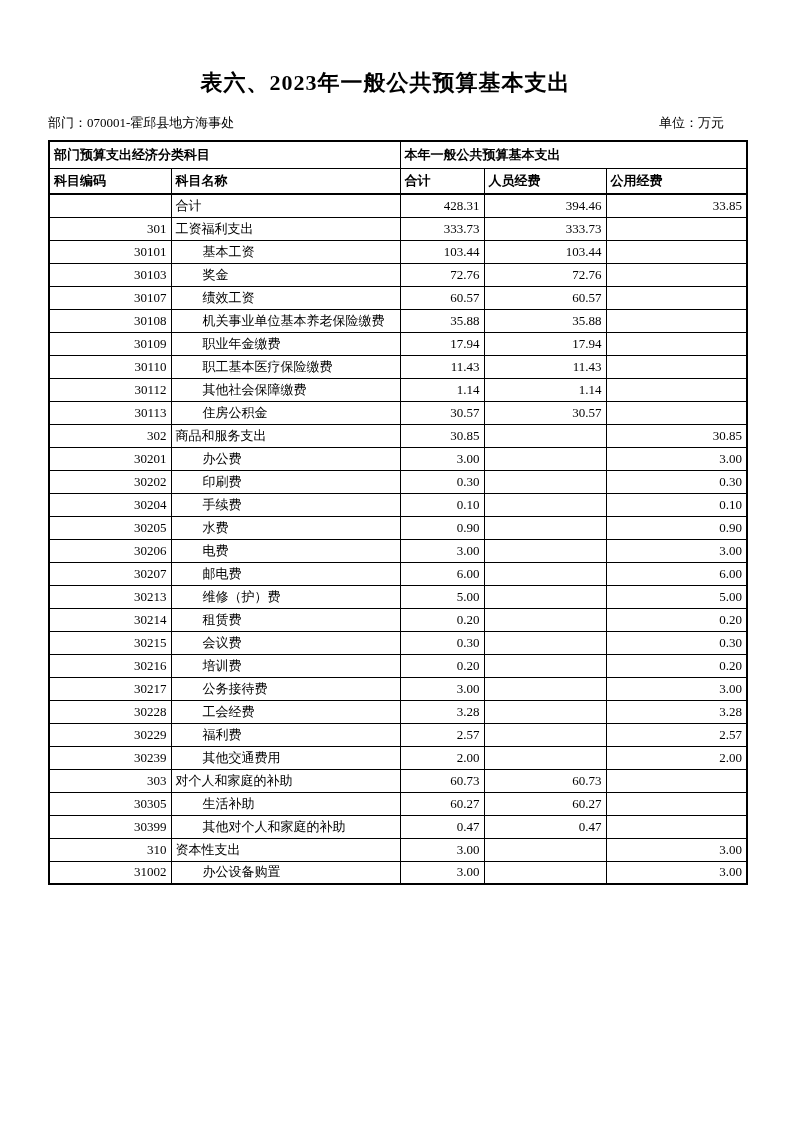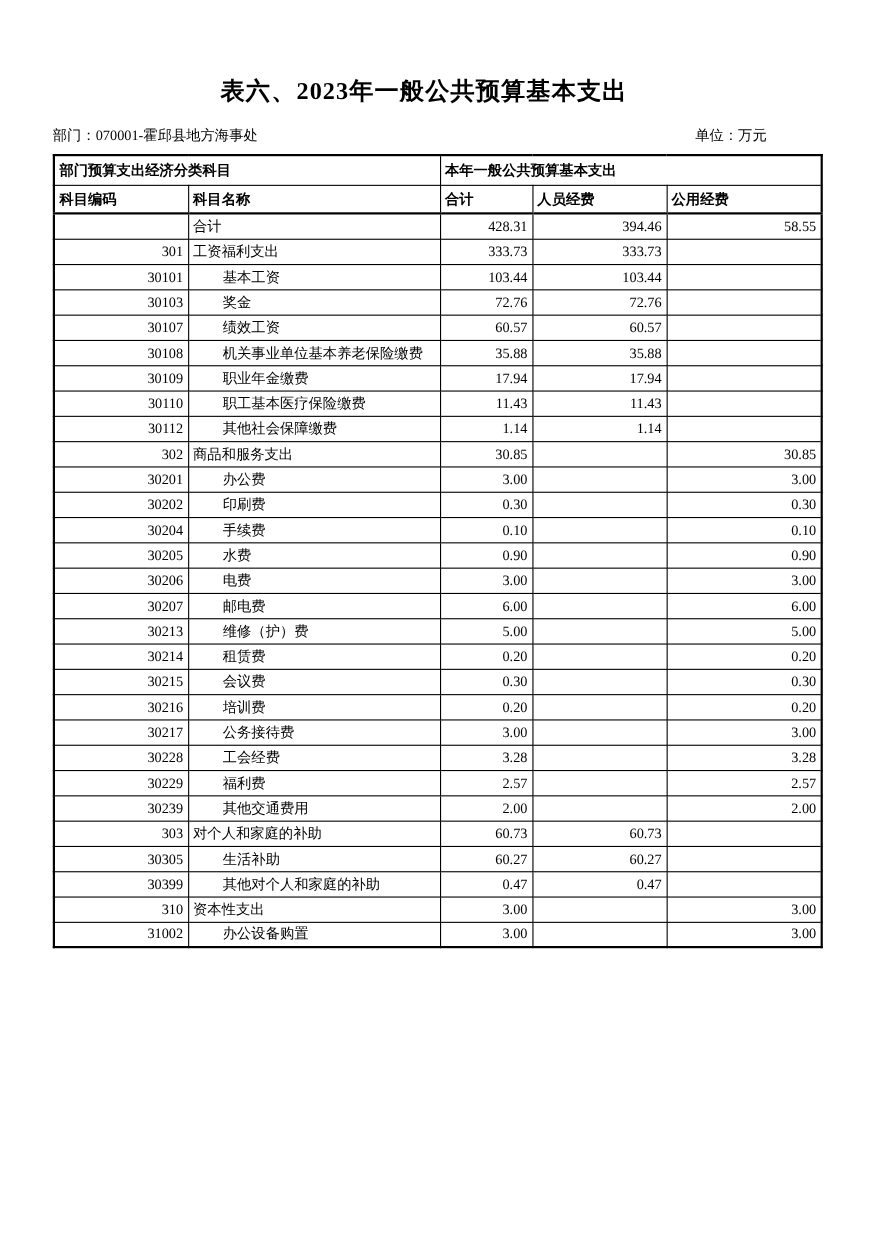--- a/index.html
+++ b/index.html
@@ -25,21 +25,21 @@
     margin: 68px 0 0 0;
     text-align: center;
     font-size: 22px;
     font-weight: bold;
     letter-spacing: 1px;
   }
   .meta {
     display: flex;
     justify-content: space-between;
     align-items: flex-end;
-    margin: 17px 74px 0 48px;
+    margin: 17px 47px 0 48px;
     font-size: 13px;
     line-height: 15px;
   }
   table.budget {
     margin: 10px 0 0 48px;
     width: 698px;
     table-layout: fixed;
     border-collapse: collapse;
     border: 2px solid #000000;
   }
@@ -98,21 +98,21 @@
         <th>人员经费</th>
         <th>公用经费</th>
       </tr>
     </thead>
     <tbody id="rows-body">
         <tr class="level-0">
           <td class="code"></td>
           <td class="name">合计</td>
           <td class="num">428.31</td>
           <td class="num">394.46</td>
-          <td class="num">58.55</td>
+          <td class="num">33.85</td>
         </tr>
         <tr class="level-0">
           <td class="code">301</td>
           <td class="name">工资福利支出</td>
           <td class="num">333.73</td>
           <td class="num">333.73</td>
           <td class="num"></td>
         </tr>
         <tr class="level-1">
           <td class="code">30101</td>
@@ -156,20 +156,27 @@
           <td class="num">11.43</td>
           <td class="num"></td>
         </tr>
         <tr class="level-1">
           <td class="code">30112</td>
           <td class="name">其他社会保障缴费</td>
           <td class="num">1.14</td>
           <td class="num">1.14</td>
           <td class="num"></td>
         </tr>
+        <tr class="level-1">
+          <td class="code">30113</td>
+          <td class="name">住房公积金</td>
+          <td class="num">30.57</td>
+          <td class="num">30.57</td>
+          <td class="num"></td>
+        </tr>
         <tr class="level-0">
           <td class="code">302</td>
           <td class="name">商品和服务支出</td>
           <td class="num">30.85</td>
           <td class="num"></td>
           <td class="num">30.85</td>
         </tr>
         <tr class="level-1">
           <td class="code">30201</td>
           <td class="name">办公费</td>

